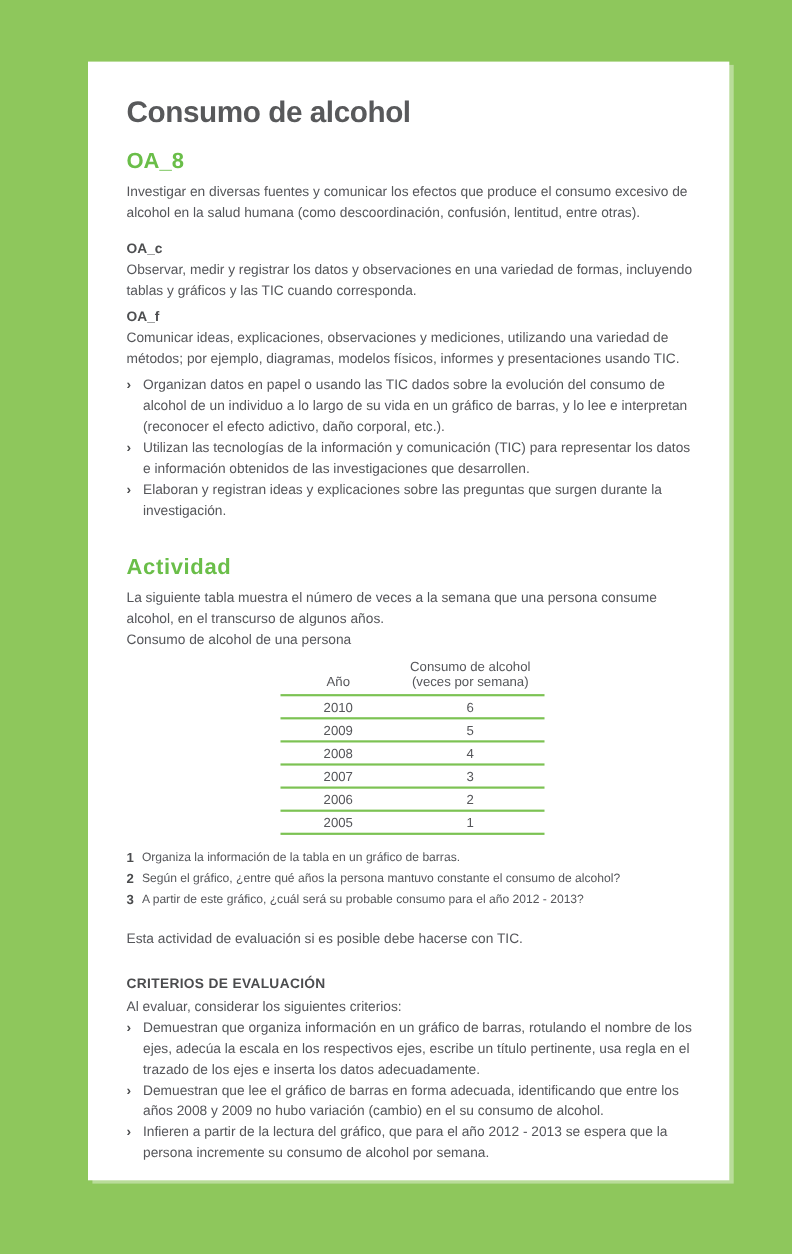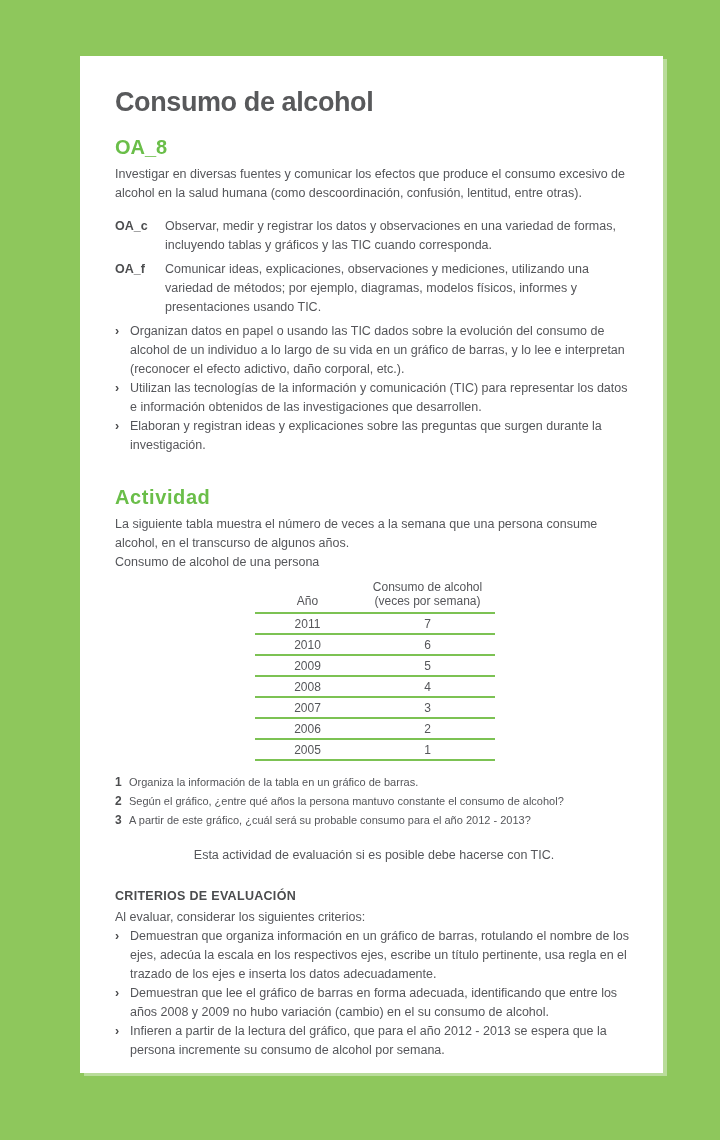--- a/index.html
+++ b/index.html
@@ -34,21 +34,21 @@
     margin: 0;
   }
   .oa8-heading { font-size: 20px; margin-top: 17px; line-height: 24px; }
   .activity-heading { font-size: 20px; margin-top: 30px; line-height: 24px; letter-spacing: 0.6px; }
   .body-text {
     font-size: 12.5px;
     line-height: 19px;
     margin: 6px 0 0 0;
   }
   .oa-list { margin-top: 14px; }
-  .oa-row { display: flex; margin: 0 0 5px 0; }
+  .oa-row { display: flex; margin: 0 0 5px 0; flex-direction: column; }
   .oa-code {
     flex: none; width: 50px;
     font-weight: bold;
     font-size: 12.5px; line-height: 19px;
     color: #4d4e50;
   }
   .oa-text { font-size: 12.5px; line-height: 19px; }
   .section-heading {
     font-size: 12.5px;
     font-weight: bold;
@@ -92,21 +92,21 @@
   .col-value { width: 135px; }
   .question-list { margin-top: 12px; }
   .question-row { display: flex; }
   .question-num {
     flex: none; width: 14px;
     font-weight: bold;
     font-size: 12px; line-height: 19px;
     color: #4b4c4e;
   }
   .question-text { font-size: 11px; line-height: 19px; text-align: right; }
-  .note-text { margin-top: 16px; text-align: center; }
+  .note-text { margin-top: 16px; }
 </style>
 </head>
 <body>
 
 <div class="page">
 
   <h1 class="page-title">Consumo de alcohol</h1>
 
   <h2 class="green-heading oa8-heading">OA_8</h2>
   <p class="body-text">Investigar en diversas fuentes y comunicar los efectos que produce el consumo excesivo de alcohol en la salud humana (como descoordinación, confusión, lentitud, entre otras).</p>
@@ -147,24 +147,20 @@
       <tr>
         <th class="col-year">Año</th>
         <th class="col-value">
           <div>Consumo de alcohol</div>
           <div>(veces por semana)</div>
         </th>
       </tr>
     </thead>
     <tbody>
       <tr>
-        <td>2011</td>
-        <td>7</td>
-      </tr>
-      <tr>
         <td>2010</td>
         <td>6</td>
       </tr>
       <tr>
         <td>2009</td>
         <td>5</td>
       </tr>
       <tr>
         <td>2008</td>
         <td>4</td>

